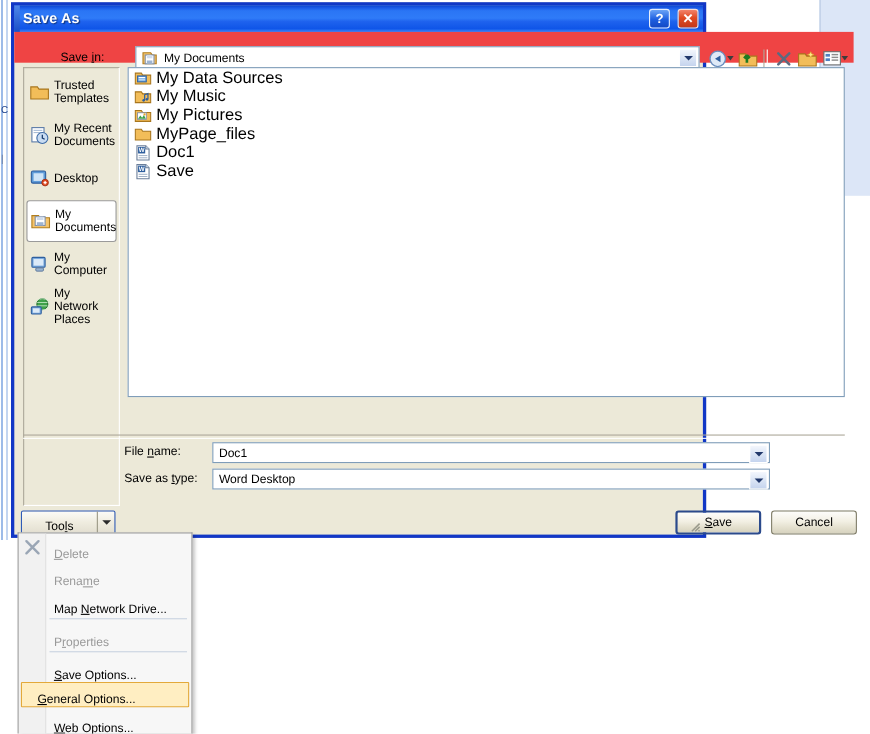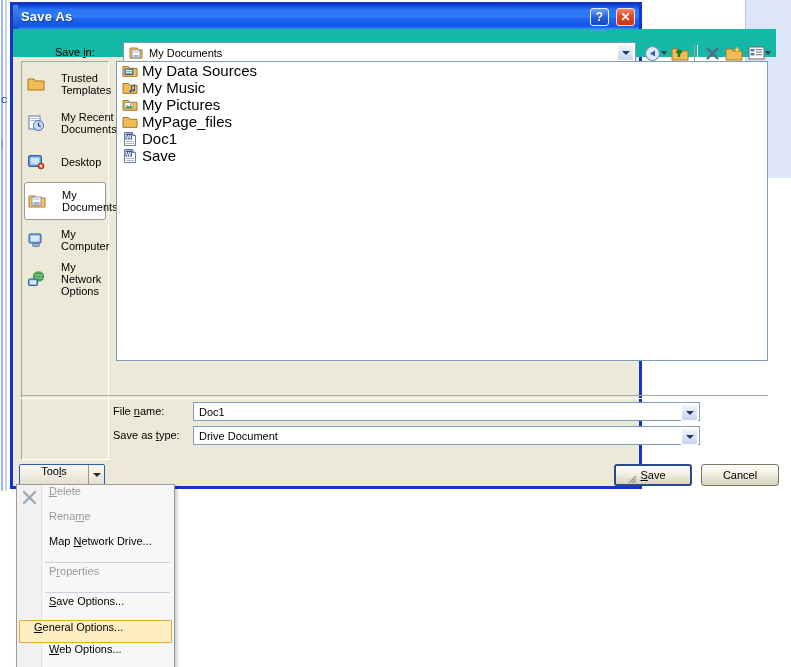--- a/index.html
+++ b/index.html
@@ -70,21 +70,21 @@
   }
   .tb-close {
     right: 4px;
     background: linear-gradient(to bottom, #f2836b, #e04a22 45%, #c3371a);
     border: 1px solid #f7dfd7;
   }
 
   
   .toolrow {
     position: absolute; left: 0; top: 24px; width: 763px; height: 28px;
-    background: #14b8a6;
+    background: #ef4444;
   }
   .lbl-savein {
     position: absolute; left: 42px; top: 17px; font-size: 11px; color: #000;
   }
   .combo {
     position: absolute; background: #ffffff;
     border: 1px solid #7f9db9; box-sizing: border-box;
     display: flex; align-items: center;
   }
   .combo-savein {
@@ -116,21 +116,21 @@
   .placesbar {
     position: absolute; left: 8px; top: 56px; width: 88px; height: 399px;
     background: #ece9d8;
     border: 1px solid #aca899;
     border-right-color: #ffffff; border-bottom-color: #ffffff;
     box-sizing: border-box;
     padding-top: 3px;
   }
   .place {
     position: relative; height: 38px; margin: 0 2px 1px 2px;
-    display: flex; align-items: center; gap: 16px;
+    display: flex; align-items: center; gap: 4px;
     padding-left: 3px; box-sizing: border-box;
   }
   .place.sel {
     background: #ffffff;
     border: 1px solid #9a9a9a;
     border-radius: 3px;
   }
   .place-label { font-size: 11px; line-height: 12px; color: #000; }
   .place-ico { width: 18px; height: 18px; flex: 0 0 18px; position: relative; }
 
@@ -170,21 +170,21 @@
   }
   .btn-save { left: 601px; top: 459px; width: 78px; height: 22px; border: 2px solid #2b4a8c; }
   .btn-cancel { left: 688px; top: 459px; width: 78px; height: 22px; }
 
   .btn-tools {
     position: absolute; left: 6px; top: 459px; width: 86px; height: 22px;
     box-sizing: border-box;
     background: linear-gradient(to bottom, #fbfbf7 0%, #efecdf 50%, #e2ded0 100%);
     border: 1px solid #2f5bb7;
     border-radius: 2px;
-    display: flex; align-items: flex-start;
+    display: flex; align-items: flex-end;
   }
   .btn-tools .lab { flex: 1; text-align: center; font-size: 11px; }
   .btn-tools .drop {
     width: 15px; height: 100%;
     border-left: 1px solid #9a9784;
     display: flex; align-items: center; justify-content: center;
   }
   .grip {
     position: absolute; right: 2px; bottom: 2px; width: 12px; height: 12px;
   }
@@ -197,21 +197,21 @@
     border-bottom: none;
     box-sizing: border-box;
     overflow: hidden;
     box-shadow: 2px 2px 3px rgba(0,0,0,0.22);
   }
   .menu-gutter {
     position: absolute; left: 0; top: 0; width: 24px; height: 183px;
     background: #f1f1f1; border-right: 1px solid #e2e2e2;
   }
   .mi {
-    position: relative; height: 25px; display: flex; align-items: flex-start;
+    position: relative; height: 25px; display: flex; align-items: flex-end;
     padding-left: 32px; font-size: 11px; box-sizing: border-box;
   }
   .mi.disabled { color: #9a9a9a; }
   .mi.hl {
     background: #ffeec2;
     border: 1px solid #e3a93a;
     margin: 0 2px; padding-left: 14px;
     border-radius: 1px;
     height: 23px;
   }
@@ -373,21 +373,21 @@
 
       <div class="place">
         <span class="place-ico">
           <svg width="18" height="18" viewBox="0 0 18 18">
             <circle cx="11.5" cy="6.5" r="5" fill="#3fa14a" stroke="#1d6b28" stroke-width="0.9"></circle>
             <path d="M6.8 5 h9.4 M6.8 8 h9.4 M11.5 1.6 a7 5 0 0 1 0 10 a7 5 0 0 1 0 -10" stroke="#cfeecf" stroke-width="0.7" fill="none"></path>
             <rect x="1.5" y="9" width="9" height="6.5" rx="1" fill="#7aa9dd" stroke="#2f5f9e" stroke-width="1"></rect>
             <rect x="3" y="10.3" width="6" height="4" fill="#dceaf8"></rect>
           </svg>
         </span>
-        <span class="place-label">My Network Options</span>
+        <span class="place-label">My Network Places</span>
       </div>
     </div>
 
     <div class="filelist">
 
       <div class="filerow">
         <span class="file-ico">
           <svg width="16" height="16" viewBox="0 0 16 16">
             <path d="M1 3.5h5.5l1.2 1.8H15v8H1z" fill="#f2bd59" stroke="#a8761d" stroke-width="1"></path>
             <rect x="3" y="6" width="8" height="5.5" fill="#5e9bd8" stroke="#2f5f9e" stroke-width="0.8"></rect>
@@ -465,21 +465,21 @@
     <div class="lbl-fname">File <u>n</u>ame:</div>
     <div class="combo combo-fname">
       <span class="combo-text">Doc1</span>
       <span class="combo-arrow">
         <span class="arrow-dn"></span>
       </span>
     </div>
 
     <div class="lbl-ftype">Save as <u>t</u>ype:</div>
     <div class="combo combo-ftype">
-      <span class="combo-text">Drive Document</span>
+      <span class="combo-text">Word Desktop</span>
       <span class="combo-arrow">
         <span class="arrow-dn"></span>
       </span>
     </div>
 
     <div class="btn-tools">
       <span class="lab">Too<u>l</u>s</span>
       <span class="drop">
         <span class="arrow-dn" style="border-top-color:#2b2b2b;"></span>
       </span>

